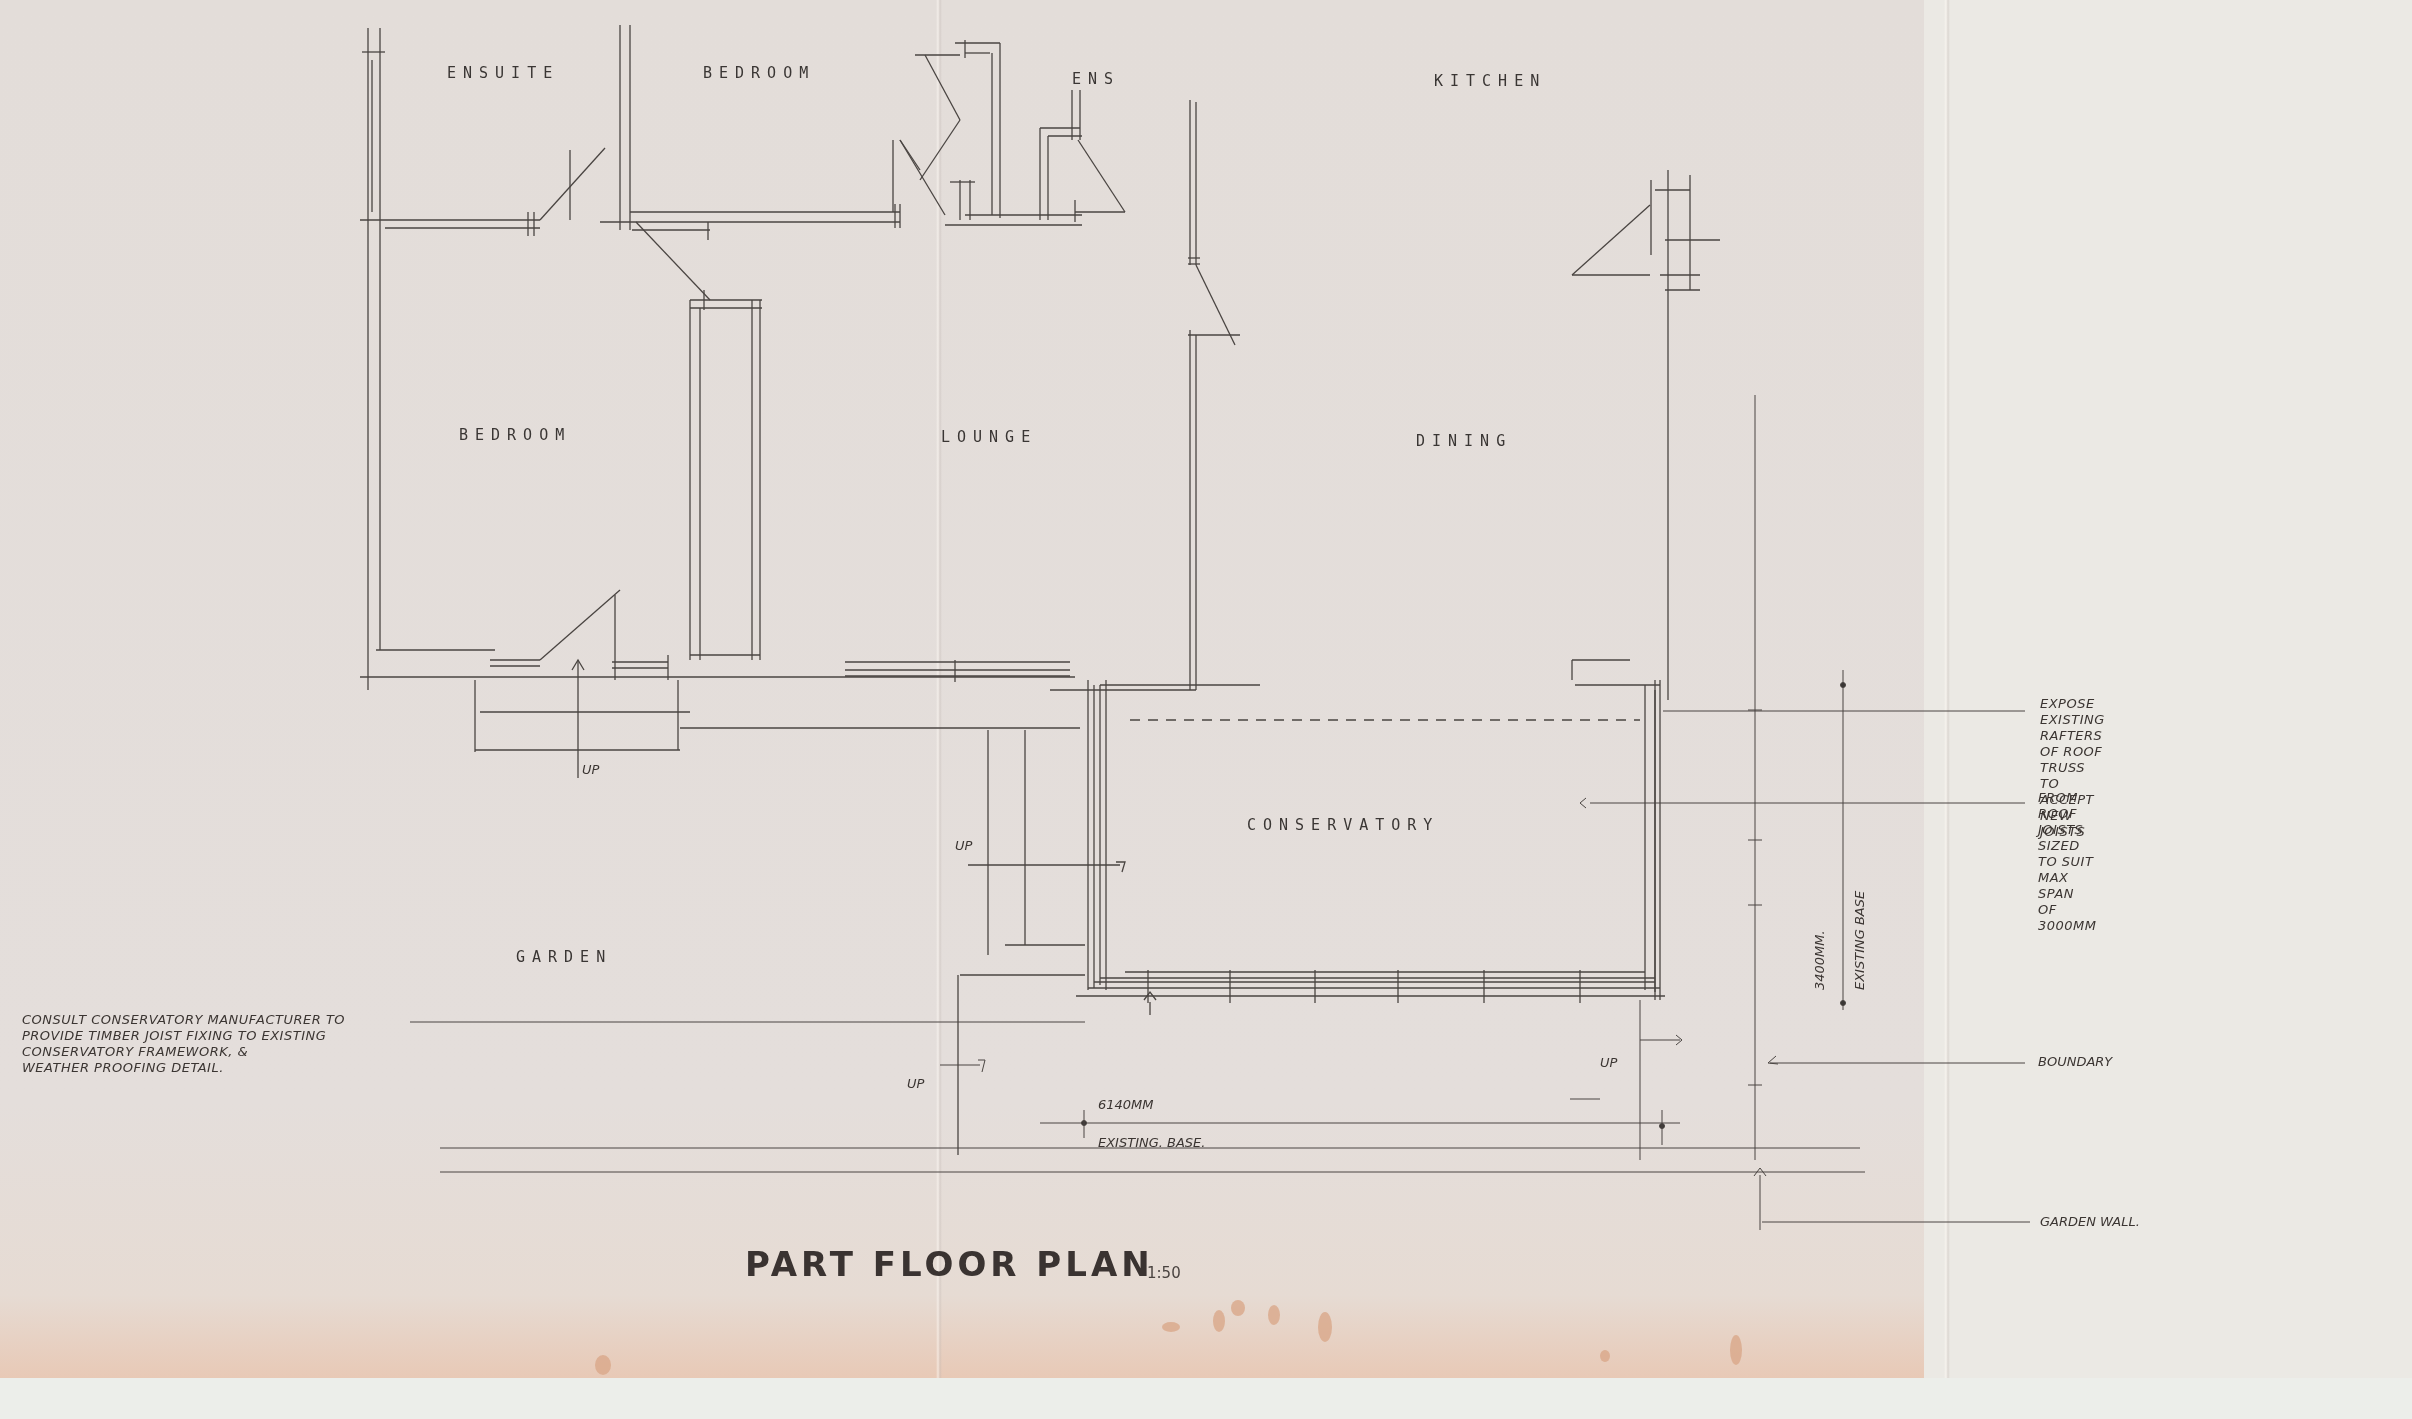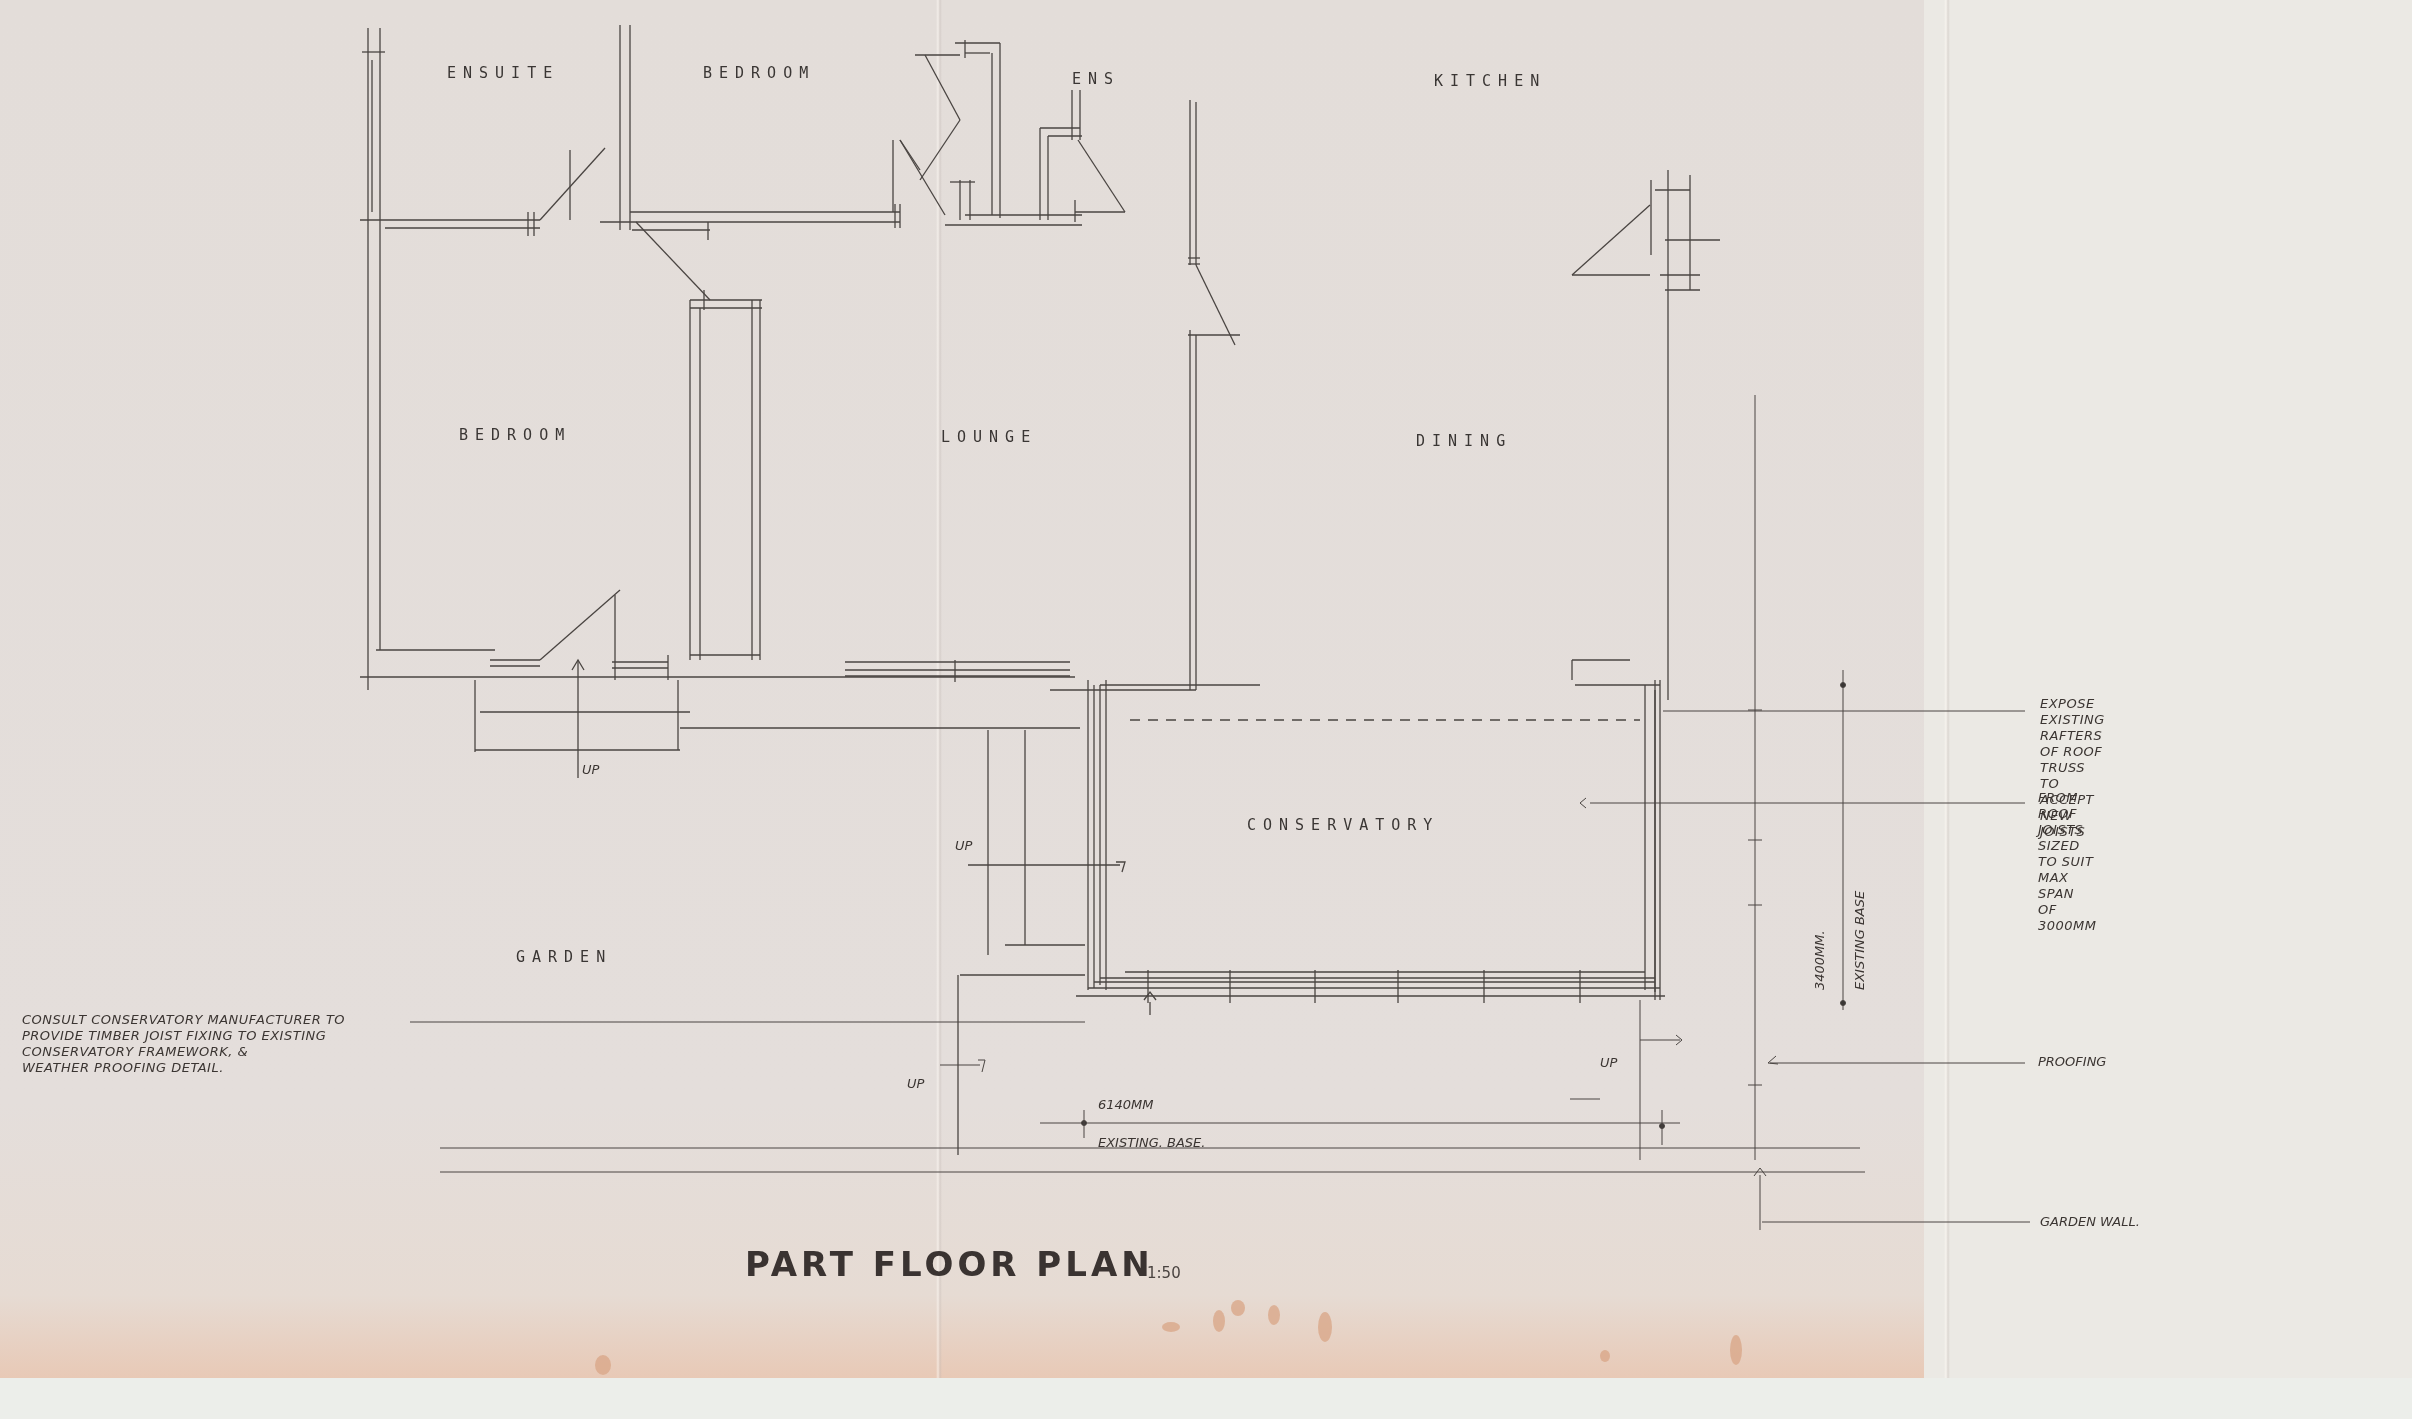--- a/index.html
+++ b/index.html
@@ -230,21 +230,21 @@
   <div class="small" style="left:1600px;top:1055px">UP</div>
 
   <div class="note" style="left:22px;top:1012px">CONSULT CONSERVATORY MANUFACTURER TO
 PROVIDE TIMBER JOIST FIXING TO EXISTING
 CONSERVATORY FRAMEWORK, &amp;
 WEATHER PROOFING DETAIL.</div>
   <div class="note" style="left:2040px;top:696px">EXPOSE EXISTING RAFTERS OF ROOF TRUSS
 TO ACCEPT NEW JOISTS</div>
   <div class="note" style="left:2038px;top:790px">FROM ROOF JOISTS SIZED TO SUIT MAX
 SPAN OF 3000MM</div>
-  <div class="small" style="left:2038px;top:1054px">PROOFING</div>
+  <div class="small" style="left:2038px;top:1054px">BOUNDARY</div>
   <div class="small" style="left:2040px;top:1214px">GARDEN WALL.</div>
 
   <div class="small" style="left:1098px;top:1097px">6140MM</div>
   <div class="small" style="left:1098px;top:1135px">EXISTING. BASE.</div>
   <div class="small vert" style="left:1812px;top:990px">3400MM.</div>
   <div class="small vert" style="left:1852px;top:990px">EXISTING BASE</div>
 
   <div class="title">PART FLOOR PLAN</div>
   <div class="scale">1:50</div>
 

